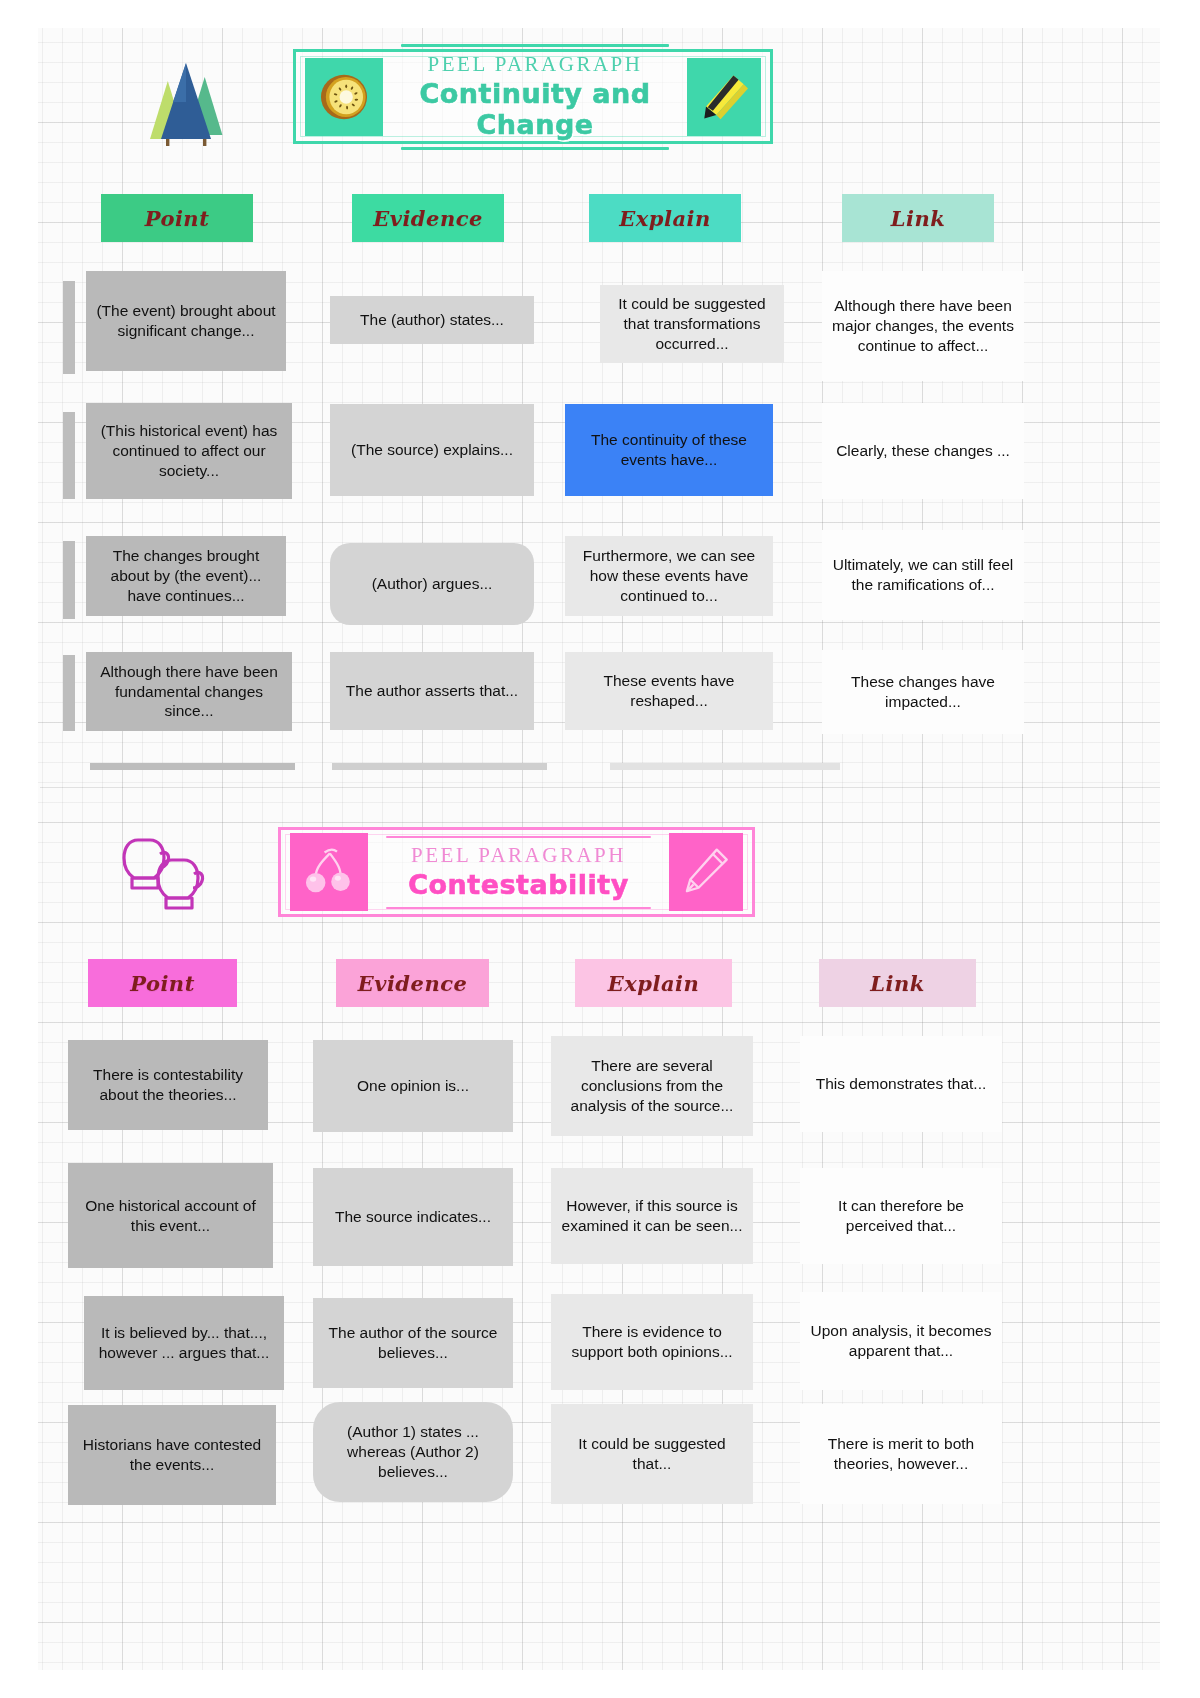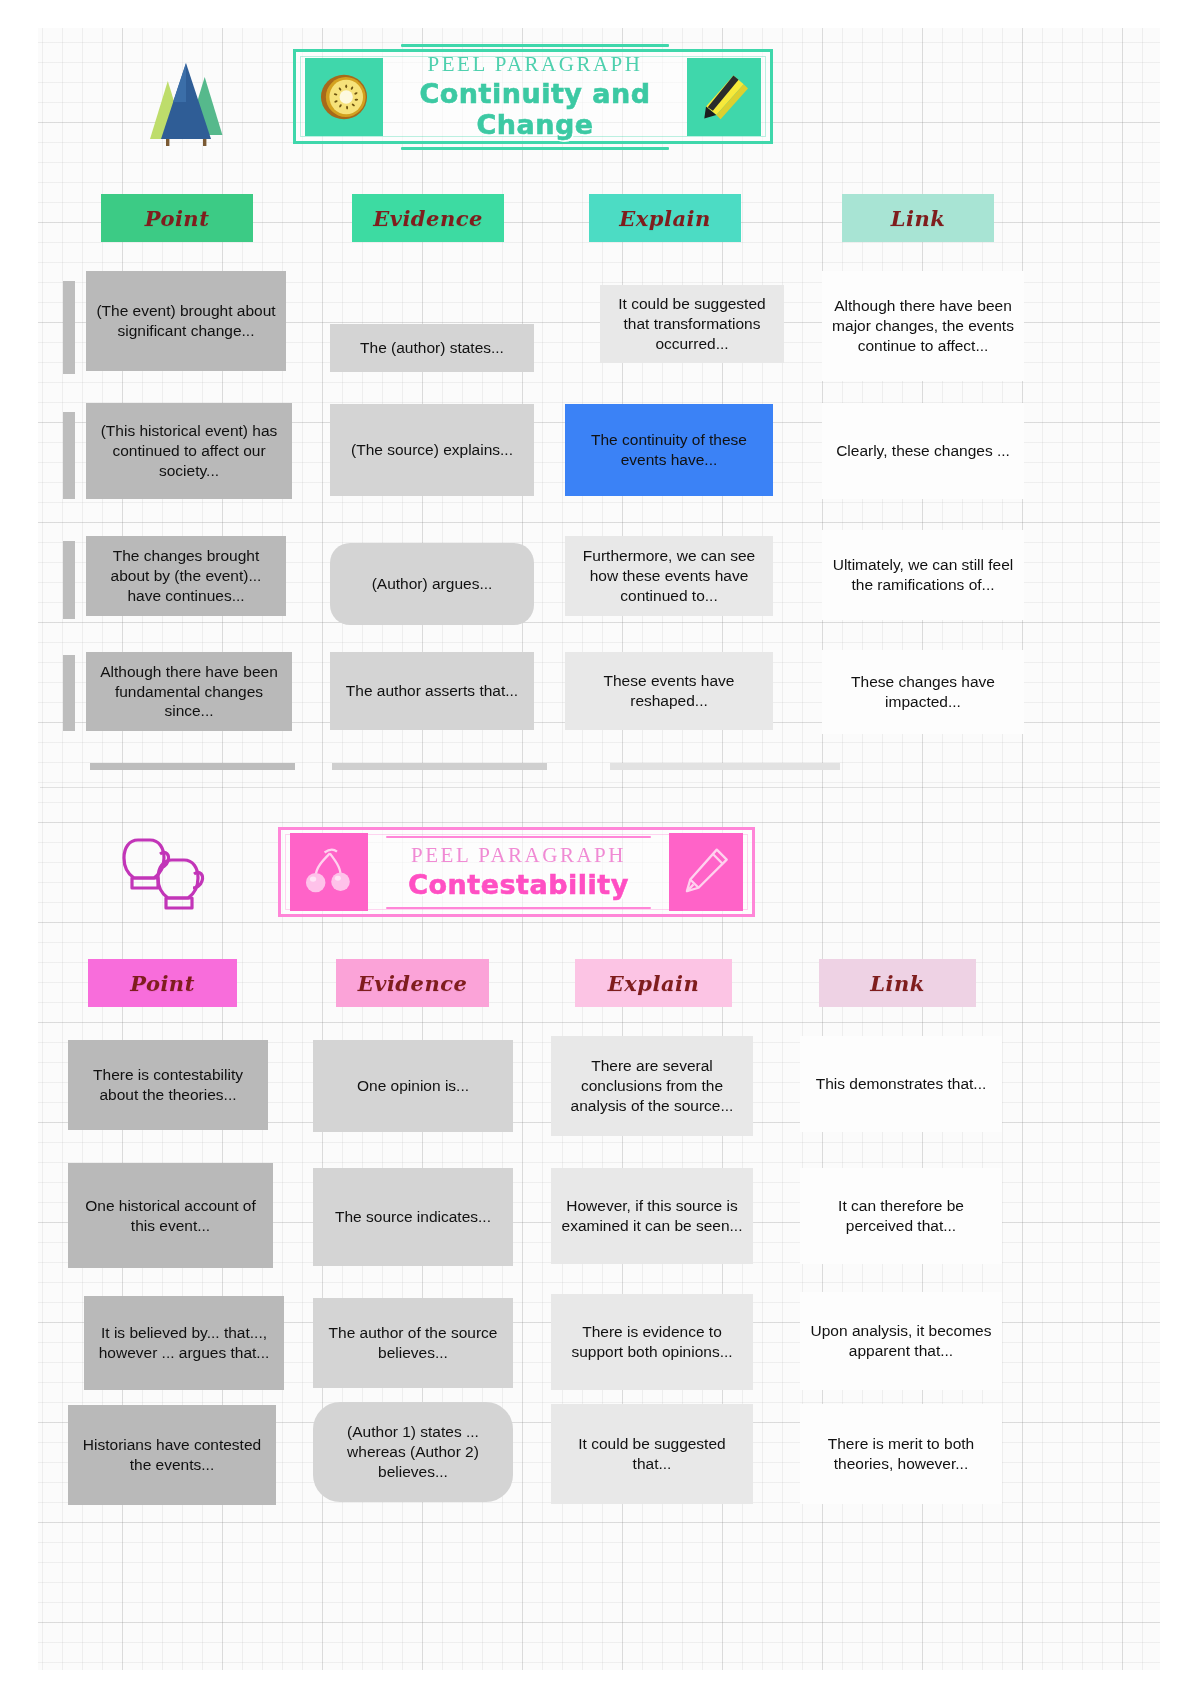--- a/index.html
+++ b/index.html
@@ -248,21 +248,21 @@
 
     <div class="card-tab" style="left:63px; top:412px; height:87px;"></div>
     <div class="card" style="left:86px; top:403px; width:206px; height:96px; background:#b9b9b9;">(This historical event) has continued to affect our society...</div>
 
     <div class="card-tab" style="left:63px; top:541px; height:78px;"></div>
     <div class="card" style="left:86px; top:536px; width:200px; height:80px; background:#b9b9b9;">The changes brought about by (the event)... have continues...</div>
 
     <div class="card-tab" style="left:63px; top:655px; height:76px;"></div>
     <div class="card" style="left:86px; top:652px; width:206px; height:79px; background:#b9b9b9;">Although there have been fundamental changes since...</div>
 
-    <div class="card" style="left:330px; top:296px; width:204px; height:48px; background:#d4d4d4;margin-top:28px;">The (author) states...</div>
+    <div class="card" style="left:330px; top:296px; width:204px; height:48px; background:#d4d4d4;">The (author) states...</div>
     <div class="card" style="left:330px; top:404px; width:204px; height:92px; background:#d4d4d4;">(The source) explains...</div>
     <div class="card" style="left:330px; top:543px; width:204px; height:82px; background:#d4d4d4;border-radius:20px;">(Author) argues...</div>
     <div class="card" style="left:330px; top:652px; width:204px; height:78px; background:#d4d4d4;">The author asserts that...</div>
 
     <div class="card" style="left:565px; top:285px; width:184px; height:78px; background:#e8e8e8;margin-left:35px;">It could be suggested that transformations occurred...</div>
     <div class="card" style="left:565px; top:404px; width:208px; height:92px; background:#3b82f6;">The continuity of these events have...</div>
     <div class="card" style="left:565px; top:536px; width:208px; height:80px; background:#e8e8e8;">Furthermore, we can see how these events have continued to...</div>
     <div class="card" style="left:565px; top:652px; width:208px; height:78px; background:#e8e8e8;">These events have reshaped...</div>
 
     <div class="card" style="left:822px; top:271px; width:202px; height:110px; background:#fdfdfd;">Although there have been major changes, the events continue to affect...</div>

